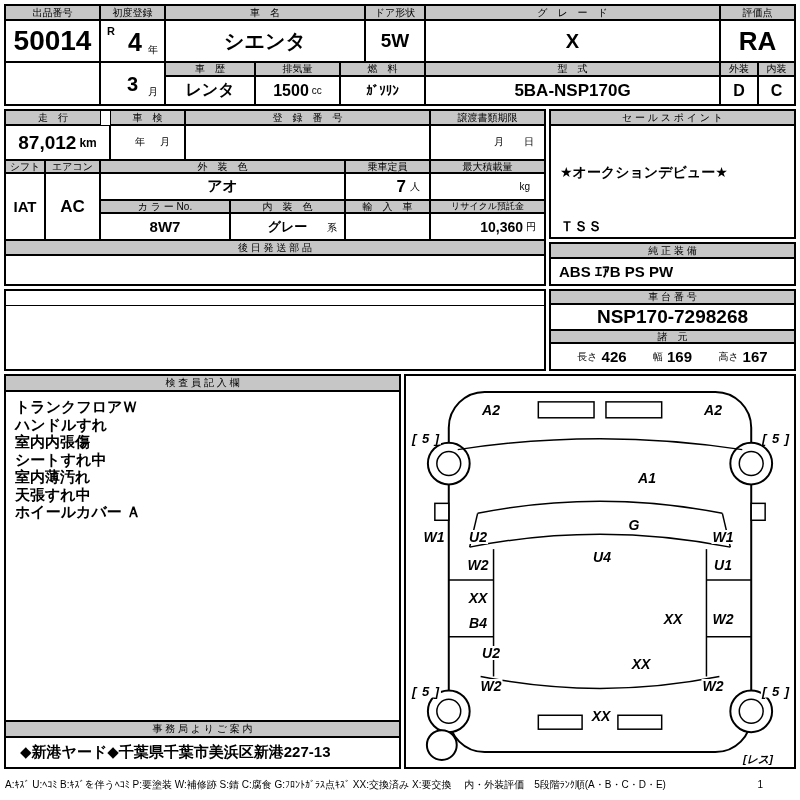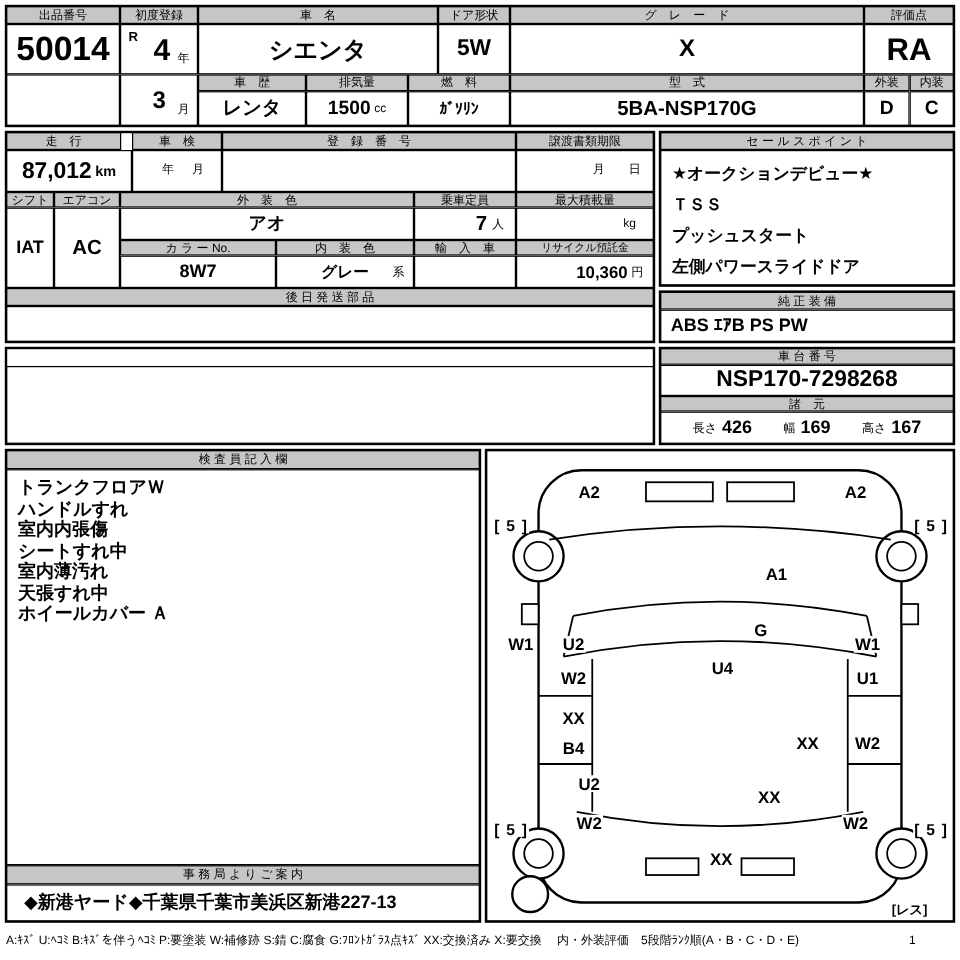--- a/index.html
+++ b/index.html
@@ -10,25 +10,25 @@
   .hdr  { background:#c6c6c6; display:flex; align-items:center; justify-content:center;
           font-size:10px; font-weight:normal; white-space:nowrap; }
   .val  { display:flex; align-items:center; justify-content:center; font-weight:bold; white-space:nowrap; }
   .left { justify-content:flex-start; }
   .right{ justify-content:flex-end; }
   .block{ display:block; }
   .abs  { position:absolute; line-height:1; white-space:nowrap; }
   .outline { position:absolute; border:2px solid #000; background:transparent; pointer-events:none; }
   .unit { font-weight:bold; }
   .smallunit { font-size:10px; font-weight:normal; }
-  .lines div { font-size:14px; font-weight:bold; line-height:26px; white-space:nowrap; }
+  .lines div { font-size:14px; font-weight:bold; line-height:26px; white-space:nowrap;margin-top:28px; }
   .notes-lines div { font-size:15px; font-weight:bold; line-height:17.5px; white-space:nowrap; }
   .pair { display:flex; align-items:center; gap:4px; }
   #diagram-box { position:absolute; left:405px; top:375px; width:390px; height:393px;
-                 border:1px solid #000; background:#fff; }
+                 border:1px solid #000; background:#fff;font-style:italic; }
   #marker-layer { position:absolute; left:0; top:0; width:100%; height:100%; }
   .marker { position:absolute; transform:translate(-50%,-50%); font-weight:bold; font-size:14px;
             line-height:1; white-space:nowrap; background:#fff; padding:0 1px; }
   .marker.tire  { font-size:13px; letter-spacing:1px; }
   .marker.spare { font-size:11px; }
   #legend { position:absolute; left:5px; top:774px; width:790px; height:22px;
             font-size:10px; line-height:22px; white-space:nowrap; }
 </style>
 </head>
 <body>

